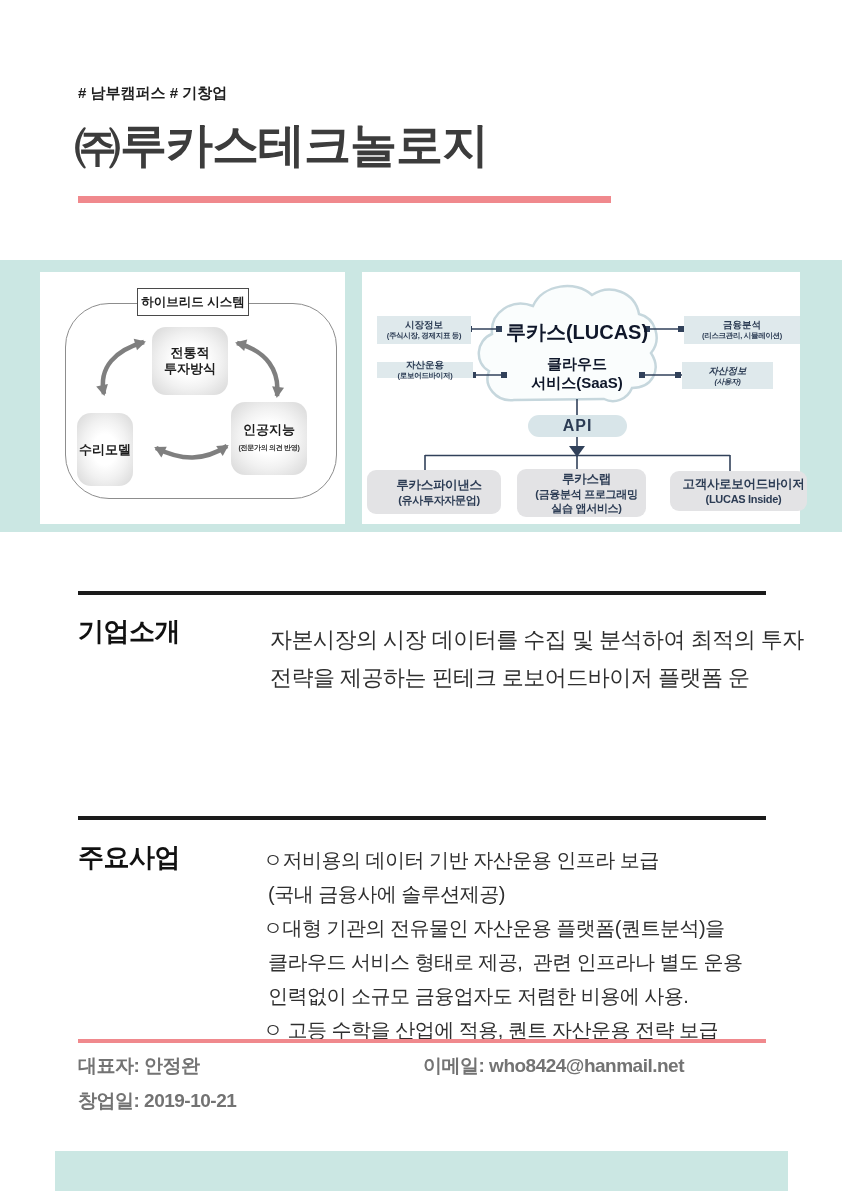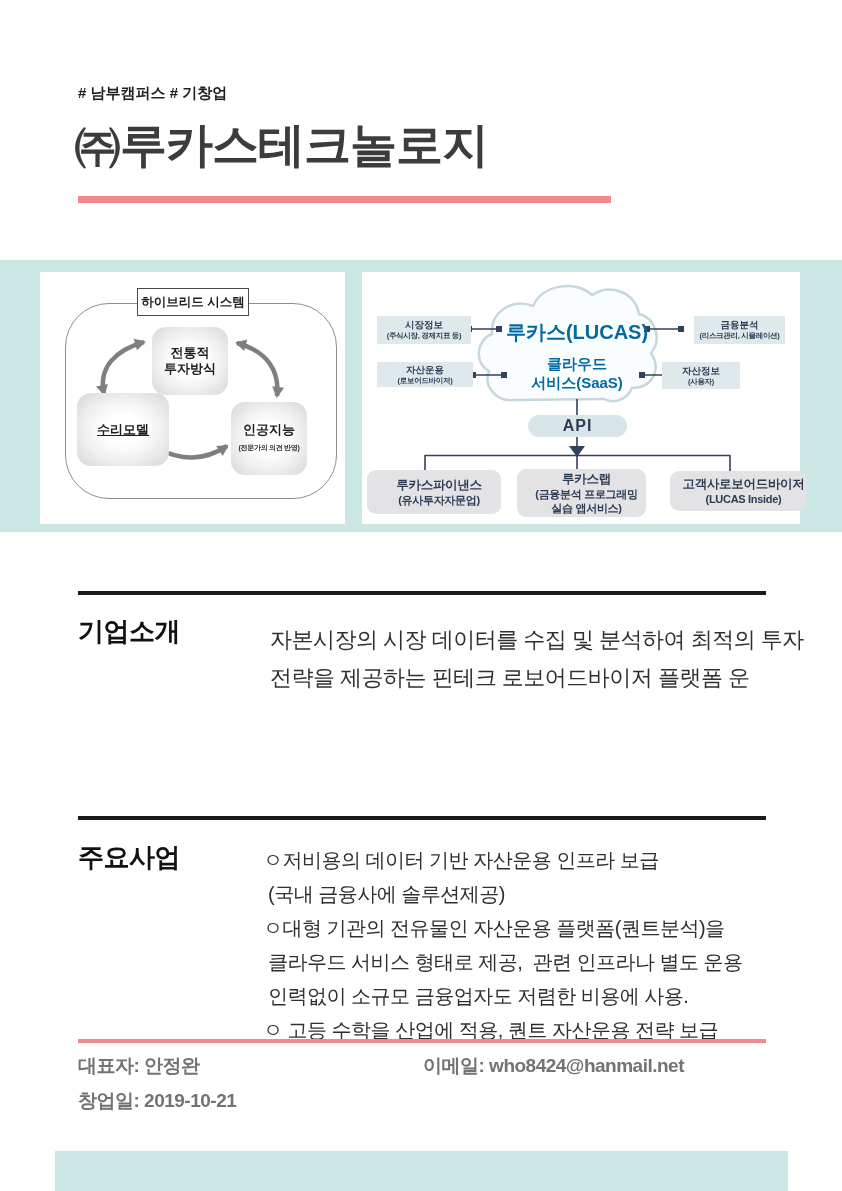--- a/index.html
+++ b/index.html
@@ -19,39 +19,39 @@
   .card-cloud{left:362px;top:12px;width:438px;height:252px;}
 
   
   .hy-frame{left:25px;top:31px;width:270px;height:194px;border:1.5px solid #8d8d8d;border-radius:44px;}
   .hy-title{left:97px;top:16px;width:110px;height:26px;background:#ffffff;border:1.5px solid #4a4a4a;
             font-size:12.5px;font-weight:700;color:#1d1d1d;display:flex;align-items:center;justify-content:center;}
   .hy-node{border-radius:14px;display:flex;flex-direction:column;align-items:center;justify-content:center;
            background:radial-gradient(ellipse at center,#ffffff 30%,#f1f1f1 58%,#d6d6d6 100%);
            font-size:13px;font-weight:700;color:#1d1d1d;line-height:16px;text-align:center;}
   .hy-node-top{left:112px;top:55px;width:76px;height:68px;}
-  .hy-node-left{left:37px;top:121px;width:92px;height:73px;text-decoration:underline;}
+  .hy-node-left{left:37px;top:141px;width:56px;height:73px;}
   .hy-node-right{left:191px;top:130px;width:76px;height:73px;}
   .hy-sub{font-size:7px;font-weight:700;color:#2a2a2a;letter-spacing:-0.3px;white-space:nowrap;margin-top:2px;}
   .hy-arrows{left:0;top:0;}
 
   
   .cl-svg{left:0;top:0;}
-  .cl-text{left:130px;top:48px;width:170px;text-align:center;color:#0369a1;}
+  .cl-text{left:130px;top:48px;width:170px;text-align:center;color:#0f172a;}
   .cl-text .t1{font-size:20px;font-weight:800;line-height:24px;}
   .cl-text .t2{font-size:15px;font-weight:800;line-height:19px;margin-top:10px;}
   .cl-text .t3{font-size:15px;font-weight:800;line-height:19px;}
   .io-box{background:#dfe9ec;border-radius:0;display:flex;flex-direction:column;align-items:center;
           justify-content:center;color:#2c3c54;text-align:center;}
   .io-main{font-size:9.5px;font-weight:700;line-height:12px;}
   .io-sub{font-size:7.5px;font-weight:700;line-height:10px;letter-spacing:-0.3px;white-space:nowrap;}
   .io-lt{left:15px;top:44px;width:94px;height:28px;}
-  .io-lb{left:15px;top:90px;width:96px;height:25px;}
-  .io-rt{left:332px;top:44px;width:91px;height:28px;}
-  .io-rb{left:300px;top:90px;width:78px;height:27px;}
+  .io-lb{left:15px;top:90px;width:96px;height:16px;}
+  .io-rt{left:322px;top:44px;width:116px;height:28px;}
+  .io-rb{left:320px;top:90px;width:91px;height:27px;font-style:italic;}
   .api-box{left:166px;top:143px;width:99px;height:22px;background:#d8e5e9;border-radius:11px;
            display:flex;align-items:center;justify-content:center;
            font-size:16px;font-weight:800;color:#2c3c54;letter-spacing:1px;}
   .svc-box{background:#e3e3e5;border-radius:9px;display:flex;flex-direction:column;align-items:center;
            justify-content:center;color:#2c3c54;text-align:center;padding-left:10px;}
   .svc-main{font-size:12.5px;font-weight:700;line-height:15px;letter-spacing:-0.3px;white-space:nowrap;}
   .svc-sub{font-size:11px;font-weight:700;line-height:14px;letter-spacing:-0.3px;white-space:nowrap;}
   .svc-1{left:5px;top:198px;width:124px;height:44px;}
   .svc-2{left:155px;top:197px;width:119px;height:48px;}
   .svc-3{left:308px;top:199px;width:127px;height:40px;}

